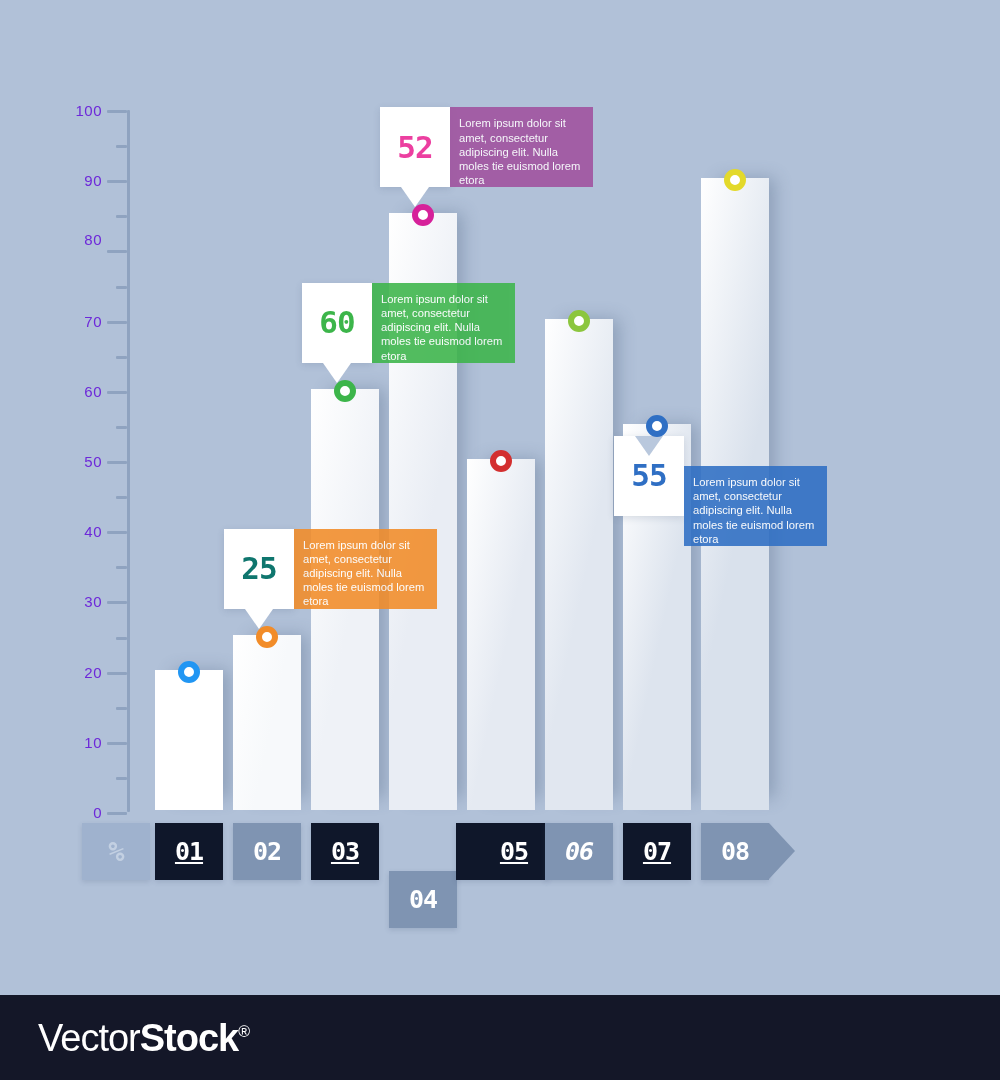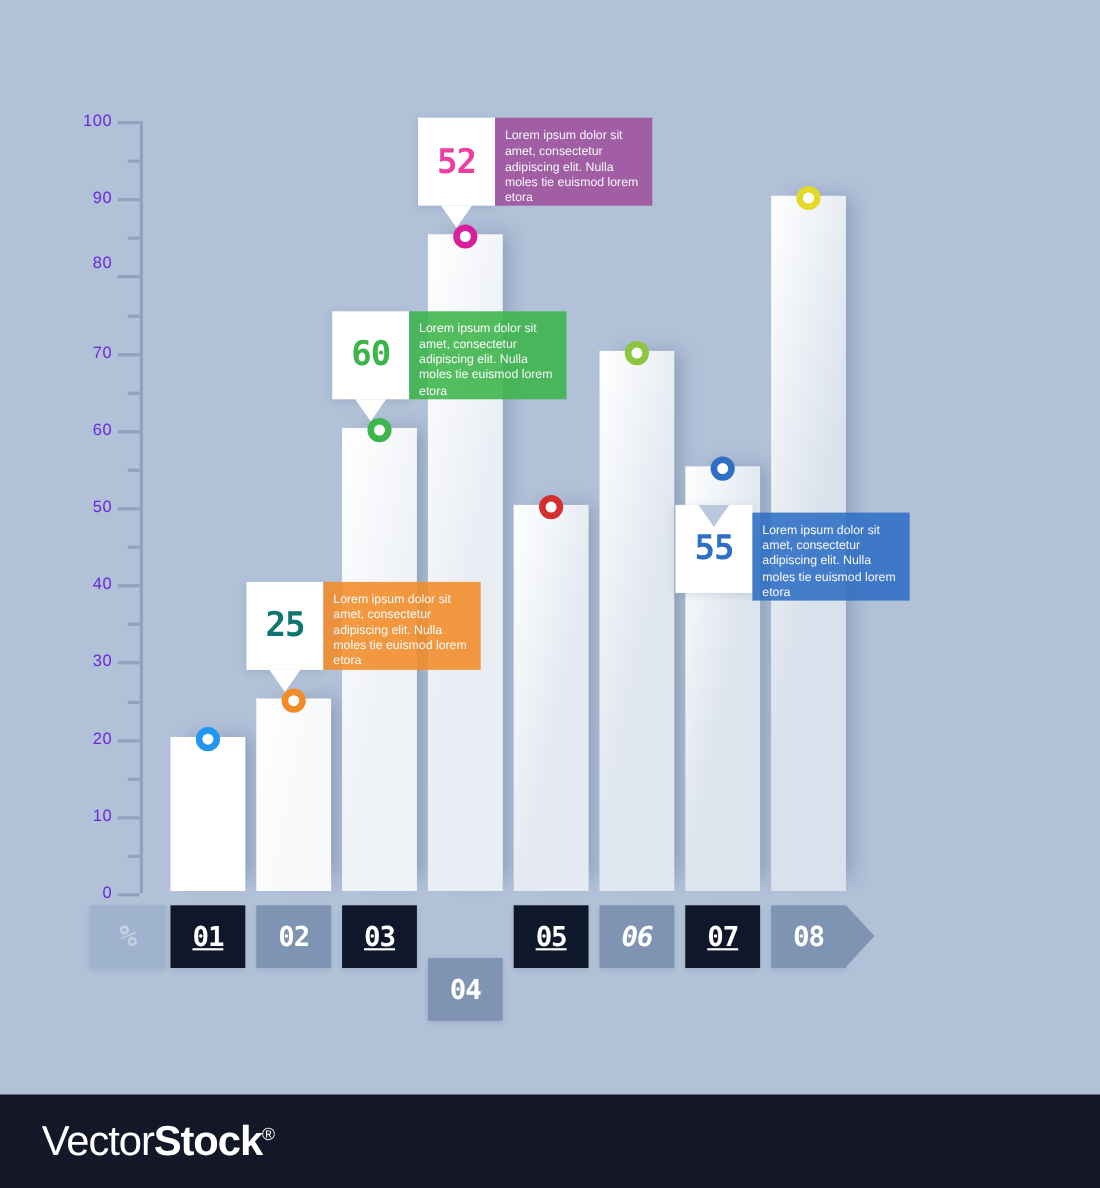--- a/index.html
+++ b/index.html
@@ -234,35 +234,35 @@
         <div class="body" style="background: rgb(60, 181, 74);">Lorem ipsum dolor sit amet, consectetur adipiscing elit. Nulla moles tie euismod lorem etora</div>
       </div>
       <div class="callout" style="left: 380px; top: 107.3px;">
         <div class="card">
           <div class="num" style="color: rgb(236, 63, 160);">52</div>
           <div class="notch-down"></div>
         </div>
         <div class="body" style="background: rgb(160, 81, 158);">Lorem ipsum dolor sit amet, consectetur adipiscing elit. Nulla moles tie euismod lorem etora</div>
       </div>
       <div class="callout" style="left: 614px; top: 435.9px;">
-        <div class="card" style="top: 0px; margin-top: 23px;">
+        <div class="card" style="top: 0px;">
           <div class="num" style="color: rgb(47, 111, 196);">55</div>
           <div class="notch-up"></div>
         </div>
         <div class="body" style="background: rgb(47, 111, 196); top: 30px;">Lorem ipsum dolor sit amet, consectetur adipiscing elit. Nulla moles tie euismod lorem etora</div>
       </div>
     </div>
 
   <div id="label-strip">
       <div class="lbl pct" style="left: 0px;">%</div>
       <div class="lbl dark" style="left: 73px;">01</div>
       <div class="lbl light" style="left: 151px;">02</div>
       <div class="lbl dark" style="left: 229px;">03</div>
       <div class="lbl light" style="left: 307px; margin-top: 48px;">04</div>
-      <div class="lbl dark" style="left: 385px;">05</div>
+      <div class="lbl dark" style="left: 374px; padding-left: 24px;">05</div>
       <div class="lbl light" style="left: 463px; font-style: italic;">06</div>
       <div class="lbl dark" style="left: 541px;">07</div>
       <div class="lbl light arrow" style="left: 619px;">08</div>
     </div>
 
 </div>
 
 <div id="footer">
   <div id="wm-logo">
     <span>Vector</span><span class="b">Stock</span><span class="r">®</span>

